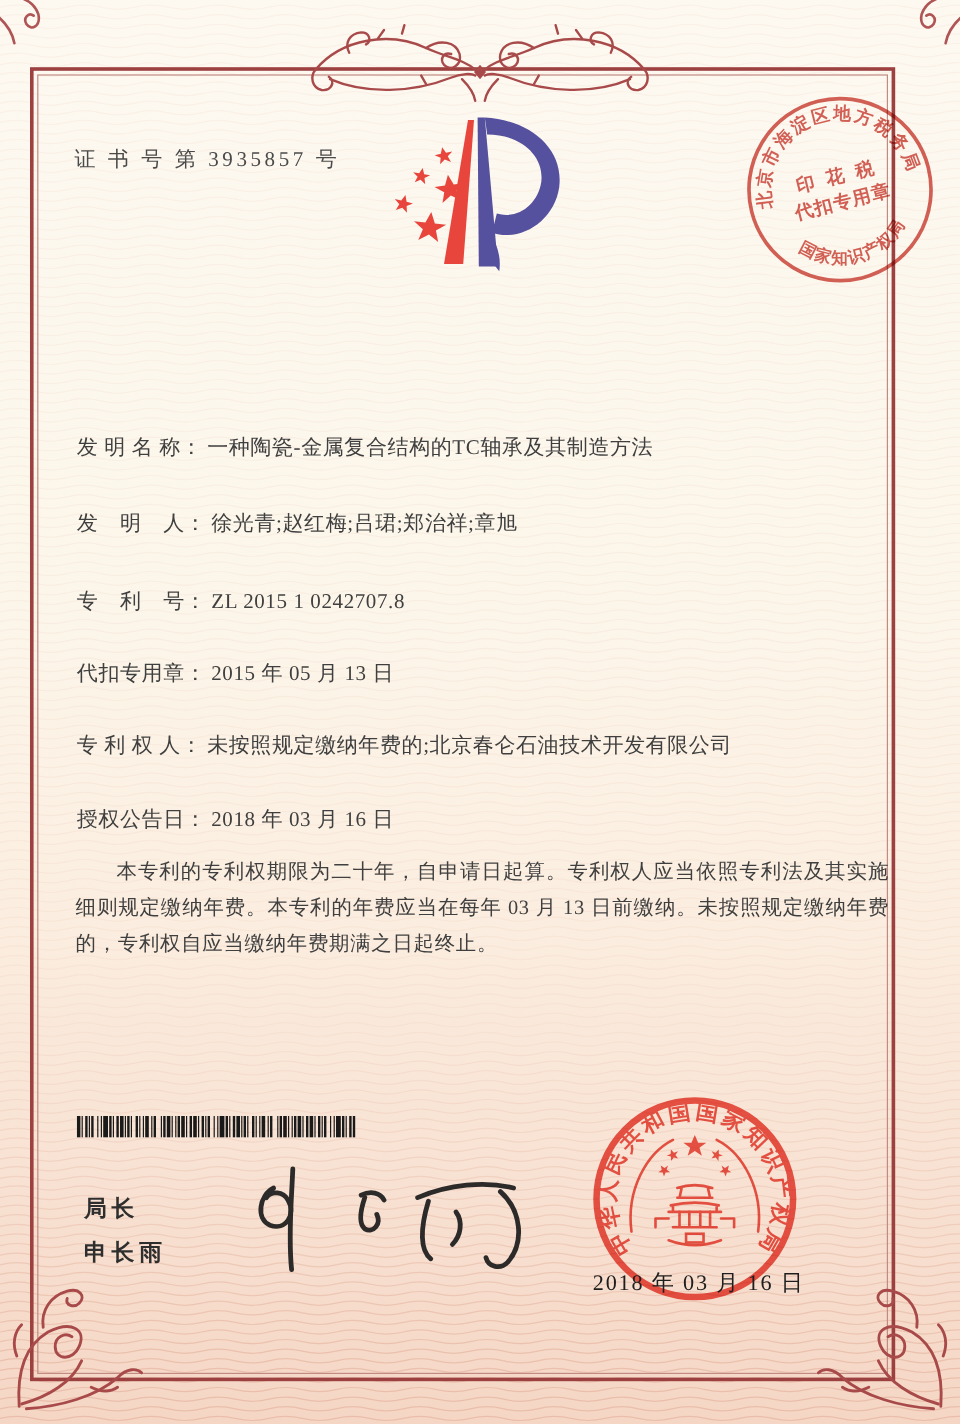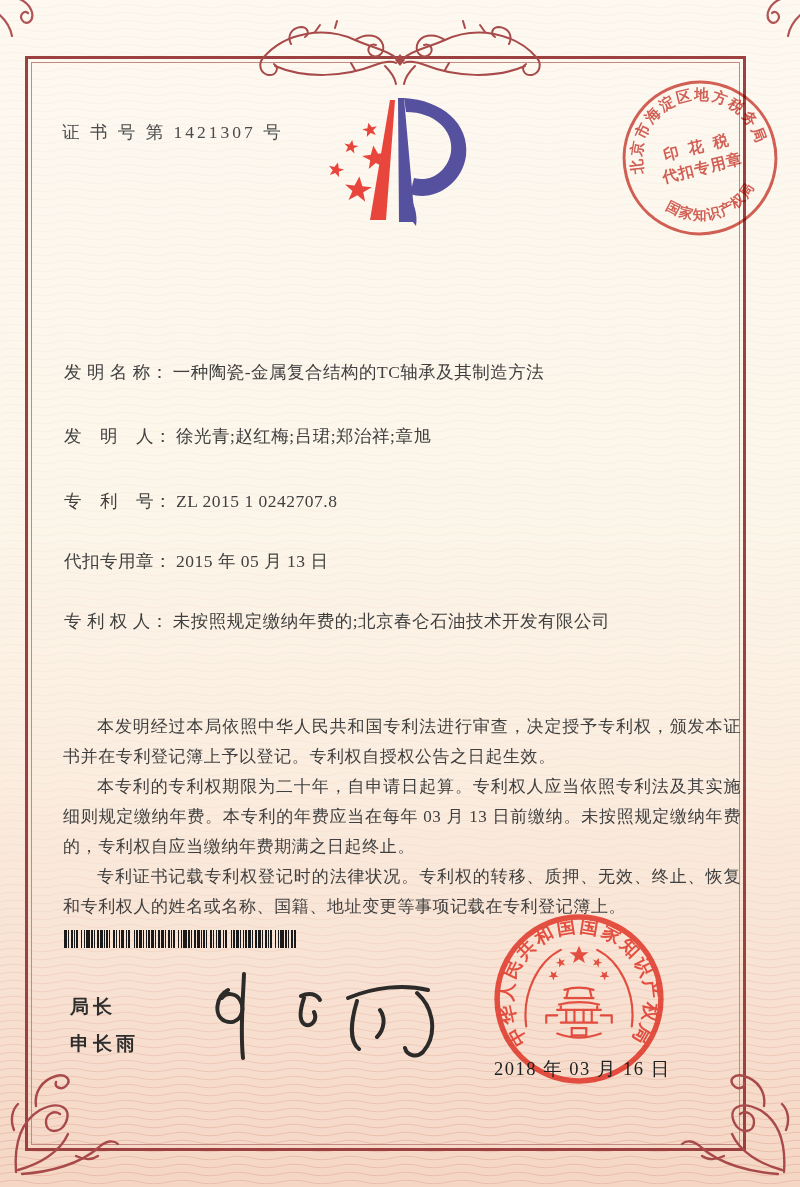--- a/index.html
+++ b/index.html
@@ -233,21 +233,21 @@
       <path d="M2,20 C10,26 16,34 18,44"></path>
     </g>
   </svg>
   <svg class="abs flourish" style="left:736px;top:-8px;" width="70" height="60" viewBox="0 0 70 60">
     <g transform="translate(70,0) scale(-1,1)" fill="none" stroke="#b05555" stroke-width="2.2" stroke-linecap="round">
       <path d="M4,6 C20,2 34,8 38,20 C40,30 32,34 28,28 C25,23 30,18 34,21"></path>
       <path d="M2,20 C10,26 16,34 18,44"></path>
     </g>
   </svg>
 
-  <div class="abs certno">证 书 号 第 1421307 号</div>
+  <div class="abs certno">证 书 号 第 3935857 号</div>
 
   <svg class="abs logo" width="166" height="150" viewBox="0 0 166 150">
     <defs>
       <path id="st" d="M0,-10 L2.94,-3.09 10,-3.09 4.05,1.18 6.18,8.09 0,4 -6.18,8.09 -4.05,1.18 -10,-3.09 -2.94,-3.09 Z"></path>
     </defs>
 
     <path d="M86,8 C124,10 152,34 148,66 C144,94 116,112 92,104 L96,88 C114,93 130,80 133,62 C136,40 116,22 88,22 Z" fill="#56519e"></path>
     <path d="M88,100 C96,112 100,124 98,136 L84,118 Z" fill="#56519e"></path>
 
     <path d="M80,8 L86,8 L97,132 L81,132 Z" fill="#56519e"></path>
@@ -272,25 +272,26 @@
   </div>
   <div class="abs field" style="top:489px;">
     <span class="lab">专　利　号：</span><span>ZL 2015 1 0242707.8</span>
   </div>
   <div class="abs field" style="top:549px;">
     <span class="lab">代扣专用章：</span><span>2015 年 05 月 13 日</span>
   </div>
   <div class="abs field" style="top:609px;">
     <span class="lab">专 利 权 人：</span><span>未按照规定缴纳年费的;北京春仑石油技术开发有限公司</span>
   </div>
+  <div class="abs field" style="top:670px;">
+    <span class="lab">授权公告日：</span><span>2018 年 03 月 16 日</span>
+  </div>
 
   <div class="abs paras">
-    <p>本发明经过本局依照中华人民共和国专利法进行审查，决定授予专利权，颁发本证书并在专利登记簿上予以登记。专利权自授权公告之日起生效。</p>
     <p>本专利的专利权期限为二十年，自申请日起算。专利权人应当依照专利法及其实施细则规定缴纳年费。本专利的年费应当在每年 03 月 13 日前缴纳。未按照规定缴纳年费的，专利权自应当缴纳年费期满之日起终止。</p>
-    <p>专利证书记载专利权登记时的法律状况。专利权的转移、质押、无效、终止、恢复和专利权人的姓名或名称、国籍、地址变更等事项记载在专利登记簿上。</p>
   </div>
 
   <div class="abs barcode"><span style="display:inline-block;height:18px;width:3px;background:#1a1a1a"></span><span style="display:inline-block;height:18px;width:1px;background:transparent"></span><span style="display:inline-block;height:18px;width:1px;background:#1a1a1a"></span><span style="display:inline-block;height:18px;width:2px;background:transparent"></span><span style="display:inline-block;height:18px;width:2px;background:#1a1a1a"></span><span style="display:inline-block;height:18px;width:1px;background:transparent"></span><span style="display:inline-block;height:18px;width:1px;background:#1a1a1a"></span><span style="display:inline-block;height:18px;width:1px;background:transparent"></span><span style="display:inline-block;height:18px;width:2px;background:#1a1a1a"></span><span style="display:inline-block;height:18px;width:3px;background:transparent"></span><span style="display:inline-block;height:18px;width:1px;background:#1a1a1a"></span><span style="display:inline-block;height:18px;width:2px;background:transparent"></span><span style="display:inline-block;height:18px;width:1px;background:#1a1a1a"></span><span style="display:inline-block;height:18px;width:1px;background:transparent"></span><span style="display:inline-block;height:18px;width:4px;background:#1a1a1a"></span><span style="display:inline-block;height:18px;width:1px;background:transparent"></span><span style="display:inline-block;height:18px;width:2px;background:#1a1a1a"></span><span style="display:inline-block;height:18px;width:1px;background:transparent"></span><span style="display:inline-block;height:18px;width:1px;background:#1a1a1a"></span><span style="display:inline-block;height:18px;width:2px;background:transparent"></span><span style="display:inline-block;height:18px;width:2px;background:#1a1a1a"></span><span style="display:inline-block;height:18px;width:1px;background:transparent"></span><span style="display:inline-block;height:18px;width:3px;background:#1a1a1a"></span><span style="display:inline-block;height:18px;width:1px;background:transparent"></span><span style="display:inline-block;height:18px;width:1px;background:#1a1a1a"></span><span style="display:inline-block;height:18px;width:1px;background:transparent"></span><span style="display:inline-block;height:18px;width:2px;background:#1a1a1a"></span><span style="display:inline-block;height:18px;width:1px;background:transparent"></span><span style="display:inline-block;height:18px;width:1px;background:#1a1a1a"></span><span style="display:inline-block;height:18px;width:3px;background:transparent"></span><span style="display:inline-block;height:18px;width:2px;background:#1a1a1a"></span><span style="display:inline-block;height:18px;width:1px;background:transparent"></span><span style="display:inline-block;height:18px;width:1px;background:#1a1a1a"></span><span style="display:inline-block;height:18px;width:2px;background:transparent"></span><span style="display:inline-block;height:18px;width:1px;background:#1a1a1a"></span><span style="display:inline-block;height:18px;width:1px;background:transparent"></span><span style="display:inline-block;height:18px;width:3px;background:#1a1a1a"></span><span style="display:inline-block;height:18px;width:2px;background:transparent"></span><span style="display:inline-block;height:18px;width:1px;background:#1a1a1a"></span><span style="display:inline-block;height:18px;width:1px;background:transparent"></span><span style="display:inline-block;height:18px;width:2px;background:#1a1a1a"></span><span style="display:inline-block;height:18px;width:4px;background:transparent"></span><span style="display:inline-block;height:18px;width:1px;background:#1a1a1a"></span><span style="display:inline-block;height:18px;width:1px;background:transparent"></span><span style="display:inline-block;height:18px;width:2px;background:#1a1a1a"></span><span style="display:inline-block;height:18px;width:1px;background:transparent"></span><span style="display:inline-block;height:18px;width:3px;background:#1a1a1a"></span><span style="display:inline-block;height:18px;width:1px;background:transparent"></span><span style="display:inline-block;height:18px;width:1px;background:#1a1a1a"></span><span style="display:inline-block;height:18px;width:2px;background:transparent"></span><span style="display:inline-block;height:18px;width:1px;background:#1a1a1a"></span><span style="display:inline-block;height:18px;width:1px;background:transparent"></span><span style="display:inline-block;height:18px;width:2px;background:#1a1a1a"></span><span style="display:inline-block;height:18px;width:1px;background:transparent"></span><span style="display:inline-block;height:18px;width:3px;background:#1a1a1a"></span><span style="display:inline-block;height:18px;width:1px;background:transparent"></span><span style="display:inline-block;height:18px;width:1px;background:#1a1a1a"></span><span style="display:inline-block;height:18px;width:2px;background:transparent"></span><span style="display:inline-block;height:18px;width:2px;background:#1a1a1a"></span><span style="display:inline-block;height:18px;width:1px;background:transparent"></span><span style="display:inline-block;height:18px;width:3px;background:#1a1a1a"></span><span style="display:inline-block;height:18px;width:1px;background:transparent"></span><span style="display:inline-block;height:18px;width:1px;background:#1a1a1a"></span><span style="display:inline-block;height:18px;width:2px;background:transparent"></span><span style="display:inline-block;height:18px;width:2px;background:#1a1a1a"></span><span style="display:inline-block;height:18px;width:1px;background:transparent"></span><span style="display:inline-block;height:18px;width:1px;background:#1a1a1a"></span><span style="display:inline-block;height:18px;width:1px;background:transparent"></span><span style="display:inline-block;height:18px;width:2px;background:#1a1a1a"></span><span style="display:inline-block;height:18px;width:3px;background:transparent"></span><span style="display:inline-block;height:18px;width:1px;background:#1a1a1a"></span><span style="display:inline-block;height:18px;width:2px;background:transparent"></span><span style="display:inline-block;height:18px;width:1px;background:#1a1a1a"></span><span style="display:inline-block;height:18px;width:1px;background:transparent"></span><span style="display:inline-block;height:18px;width:4px;background:#1a1a1a"></span><span style="display:inline-block;height:18px;width:1px;background:transparent"></span><span style="display:inline-block;height:18px;width:2px;background:#1a1a1a"></span><span style="display:inline-block;height:18px;width:1px;background:transparent"></span><span style="display:inline-block;height:18px;width:1px;background:#1a1a1a"></span><span style="display:inline-block;height:18px;width:2px;background:transparent"></span><span style="display:inline-block;height:18px;width:2px;background:#1a1a1a"></span><span style="display:inline-block;height:18px;width:1px;background:transparent"></span><span style="display:inline-block;height:18px;width:3px;background:#1a1a1a"></span><span style="display:inline-block;height:18px;width:1px;background:transparent"></span><span style="display:inline-block;height:18px;width:1px;background:#1a1a1a"></span><span style="display:inline-block;height:18px;width:1px;background:transparent"></span><span style="display:inline-block;height:18px;width:2px;background:#1a1a1a"></span><span style="display:inline-block;height:18px;width:1px;background:transparent"></span><span style="display:inline-block;height:18px;width:1px;background:#1a1a1a"></span><span style="display:inline-block;height:18px;width:3px;background:transparent"></span><span style="display:inline-block;height:18px;width:2px;background:#1a1a1a"></span><span style="display:inline-block;height:18px;width:1px;background:transparent"></span><span style="display:inline-block;height:18px;width:1px;background:#1a1a1a"></span><span style="display:inline-block;height:18px;width:2px;background:transparent"></span><span style="display:inline-block;height:18px;width:1px;background:#1a1a1a"></span><span style="display:inline-block;height:18px;width:1px;background:transparent"></span><span style="display:inline-block;height:18px;width:3px;background:#1a1a1a"></span><span style="display:inline-block;height:18px;width:2px;background:transparent"></span><span style="display:inline-block;height:18px;width:1px;background:#1a1a1a"></span><span style="display:inline-block;height:18px;width:1px;background:transparent"></span><span style="display:inline-block;height:18px;width:2px;background:#1a1a1a"></span><span style="display:inline-block;height:18px;width:4px;background:transparent"></span><span style="display:inline-block;height:18px;width:1px;background:#1a1a1a"></span><span style="display:inline-block;height:18px;width:1px;background:transparent"></span><span style="display:inline-block;height:18px;width:2px;background:#1a1a1a"></span><span style="display:inline-block;height:18px;width:1px;background:transparent"></span><span style="display:inline-block;height:18px;width:3px;background:#1a1a1a"></span><span style="display:inline-block;height:18px;width:1px;background:transparent"></span><span style="display:inline-block;height:18px;width:1px;background:#1a1a1a"></span><span style="display:inline-block;height:18px;width:2px;background:transparent"></span><span style="display:inline-block;height:18px;width:1px;background:#1a1a1a"></span><span style="display:inline-block;height:18px;width:1px;background:transparent"></span><span style="display:inline-block;height:18px;width:2px;background:#1a1a1a"></span><span style="display:inline-block;height:18px;width:1px;background:transparent"></span><span style="display:inline-block;height:18px;width:3px;background:#1a1a1a"></span><span style="display:inline-block;height:18px;width:1px;background:transparent"></span><span style="display:inline-block;height:18px;width:1px;background:#1a1a1a"></span><span style="display:inline-block;height:18px;width:2px;background:transparent"></span><span style="display:inline-block;height:18px;width:2px;background:#1a1a1a"></span><span style="display:inline-block;height:18px;width:1px;background:transparent"></span><span style="display:inline-block;height:18px;width:3px;background:#1a1a1a"></span><span style="display:inline-block;height:18px;width:1px;background:transparent"></span><span style="display:inline-block;height:18px;width:1px;background:#1a1a1a"></span><span style="display:inline-block;height:18px;width:2px;background:transparent"></span><span style="display:inline-block;height:18px;width:2px;background:#1a1a1a"></span><span style="display:inline-block;height:18px;width:1px;background:transparent"></span><span style="display:inline-block;height:18px;width:1px;background:#1a1a1a"></span><span style="display:inline-block;height:18px;width:1px;background:transparent"></span><span style="display:inline-block;height:18px;width:2px;background:#1a1a1a"></span><span style="display:inline-block;height:18px;width:3px;background:transparent"></span><span style="display:inline-block;height:18px;width:1px;background:#1a1a1a"></span><span style="display:inline-block;height:18px;width:2px;background:transparent"></span><span style="display:inline-block;height:18px;width:1px;background:#1a1a1a"></span><span style="display:inline-block;height:18px;width:1px;background:transparent"></span><span style="display:inline-block;height:18px;width:4px;background:#1a1a1a"></span><span style="display:inline-block;height:18px;width:1px;background:transparent"></span><span style="display:inline-block;height:18px;width:2px;background:#1a1a1a"></span><span style="display:inline-block;height:18px;width:1px;background:transparent"></span><span style="display:inline-block;height:18px;width:1px;background:#1a1a1a"></span><span style="display:inline-block;height:18px;width:2px;background:transparent"></span><span style="display:inline-block;height:18px;width:2px;background:#1a1a1a"></span><span style="display:inline-block;height:18px;width:1px;background:transparent"></span><span style="display:inline-block;height:18px;width:3px;background:#1a1a1a"></span></div>
 
   <div class="abs director">局长</div>
   <div class="abs director-name">申长雨</div>
 
   <svg class="abs sig" width="246" height="96" viewBox="0 0 246 96">
     <g fill="none" stroke="#1c1c1c" stroke-width="4" stroke-linecap="round" opacity="0.92">
       <path d="M46,6 C45,32 42,62 45,90"></path>

